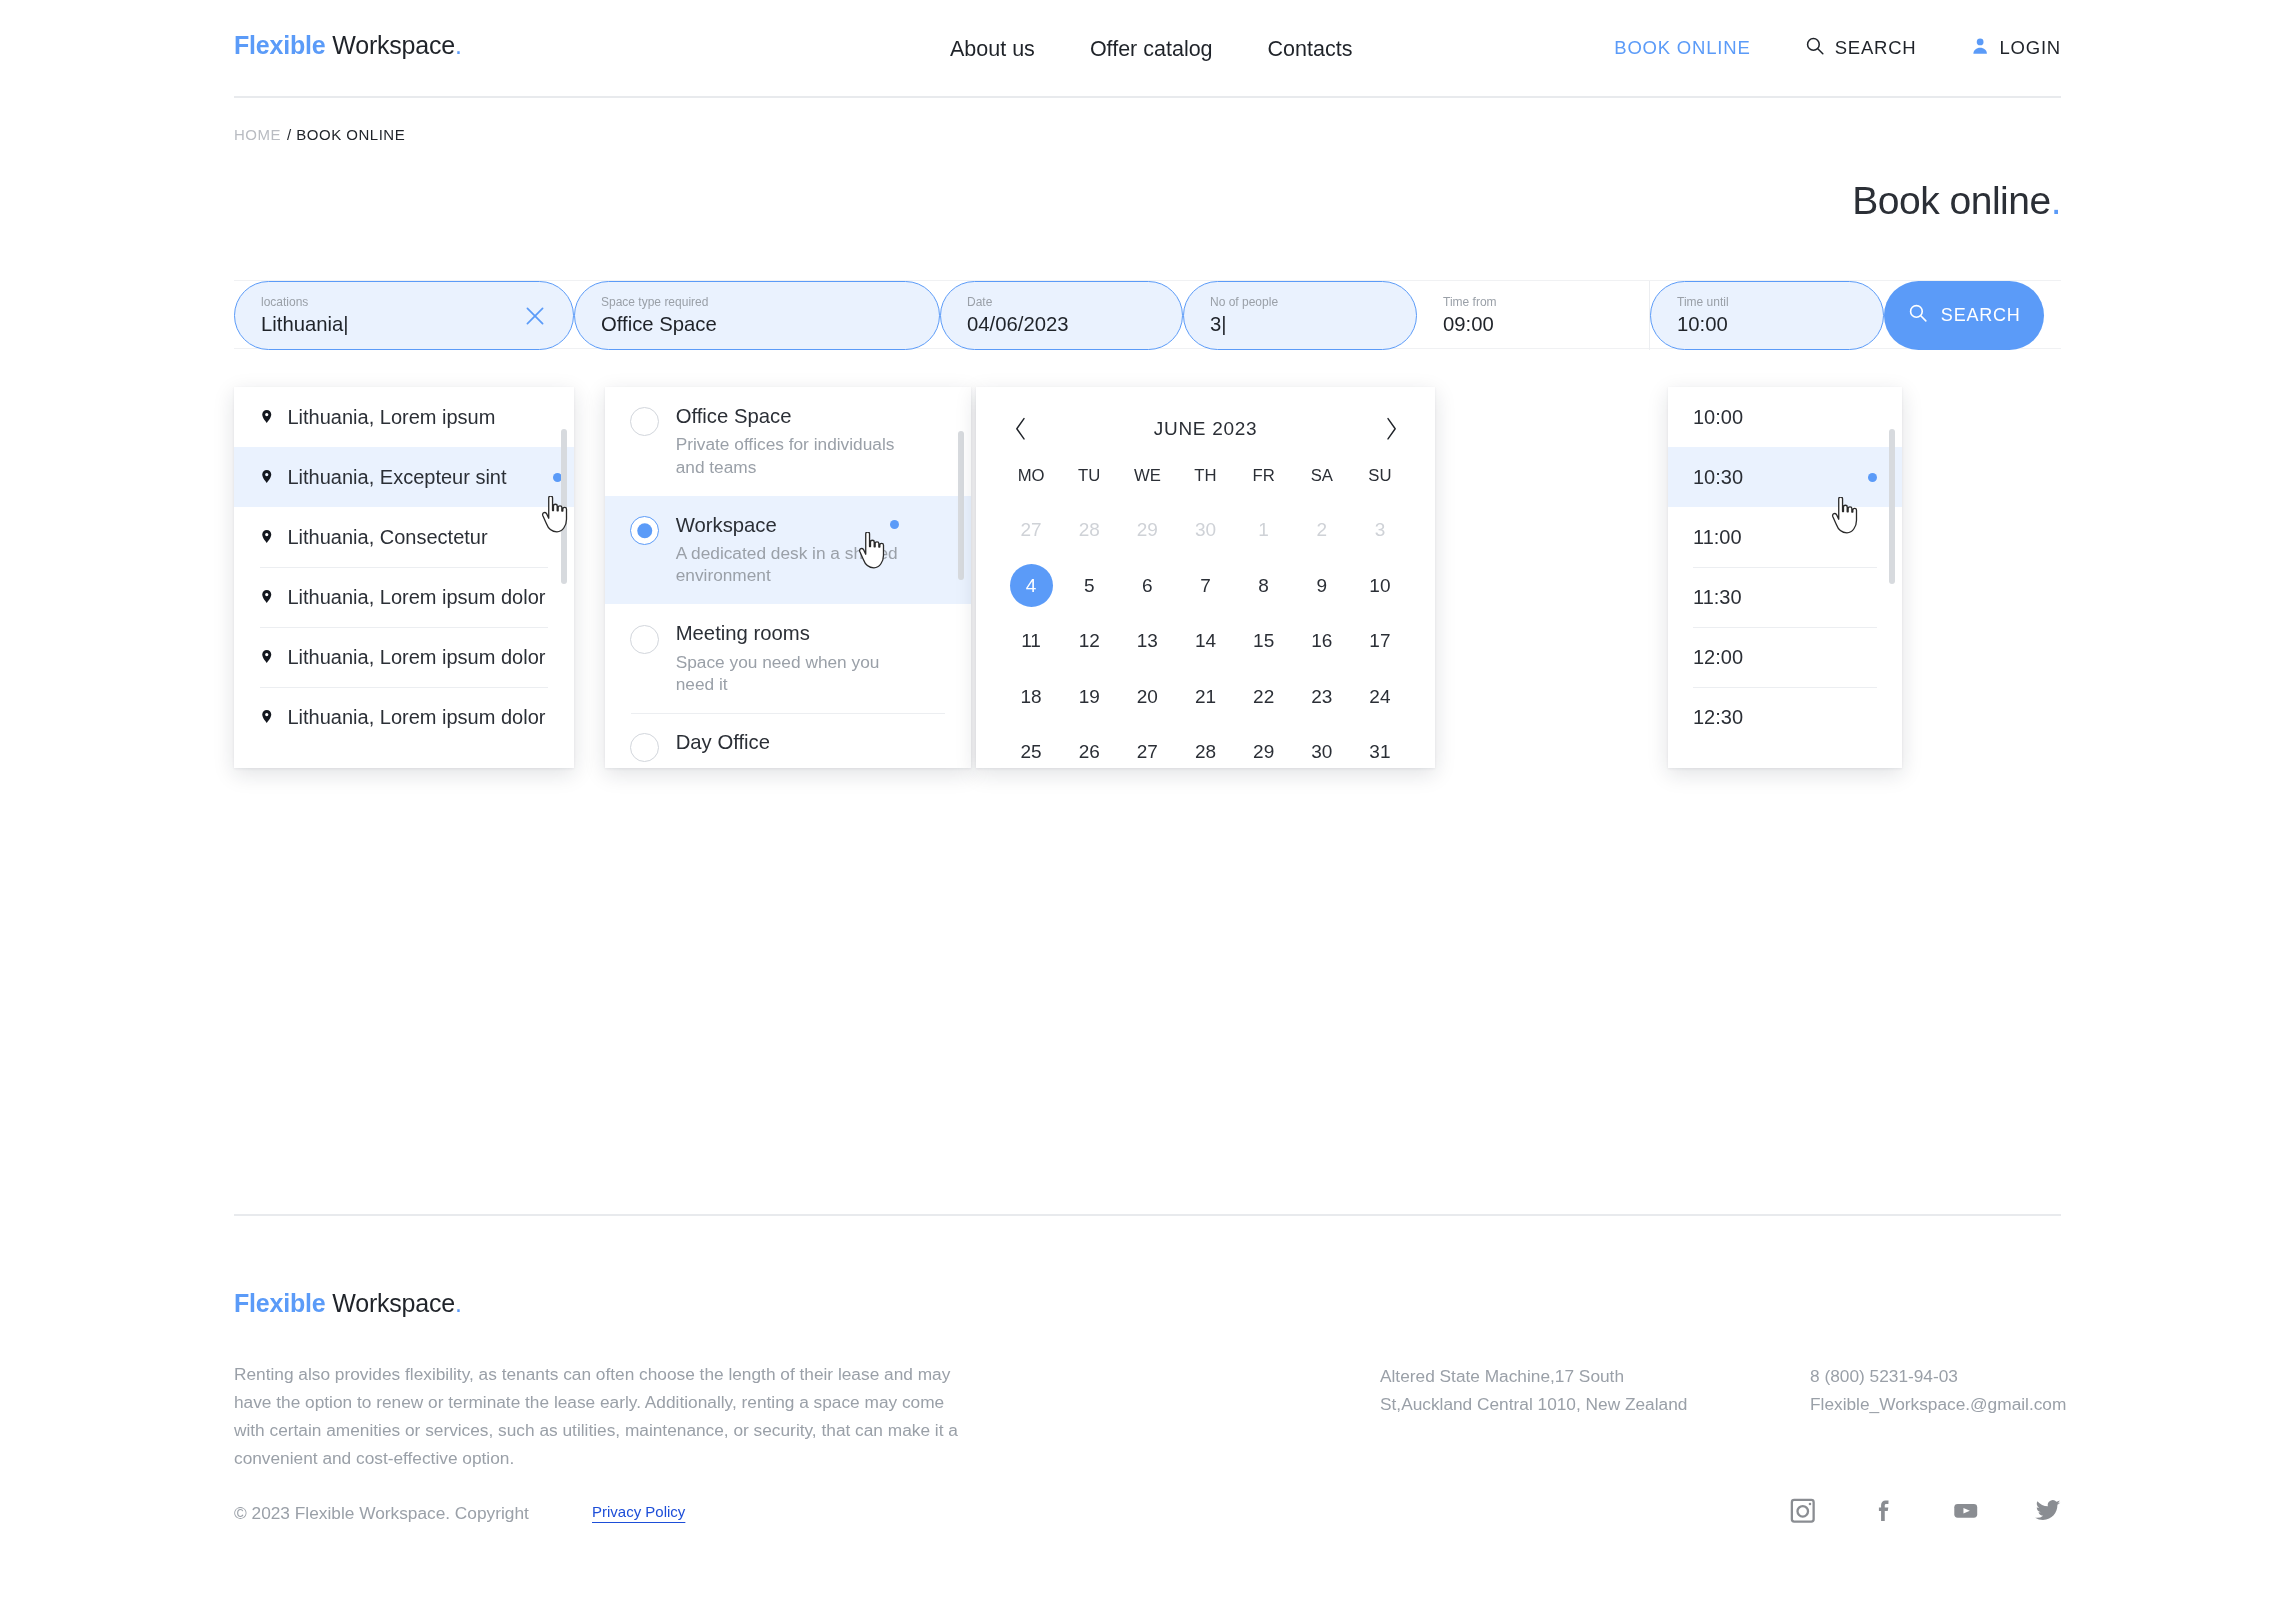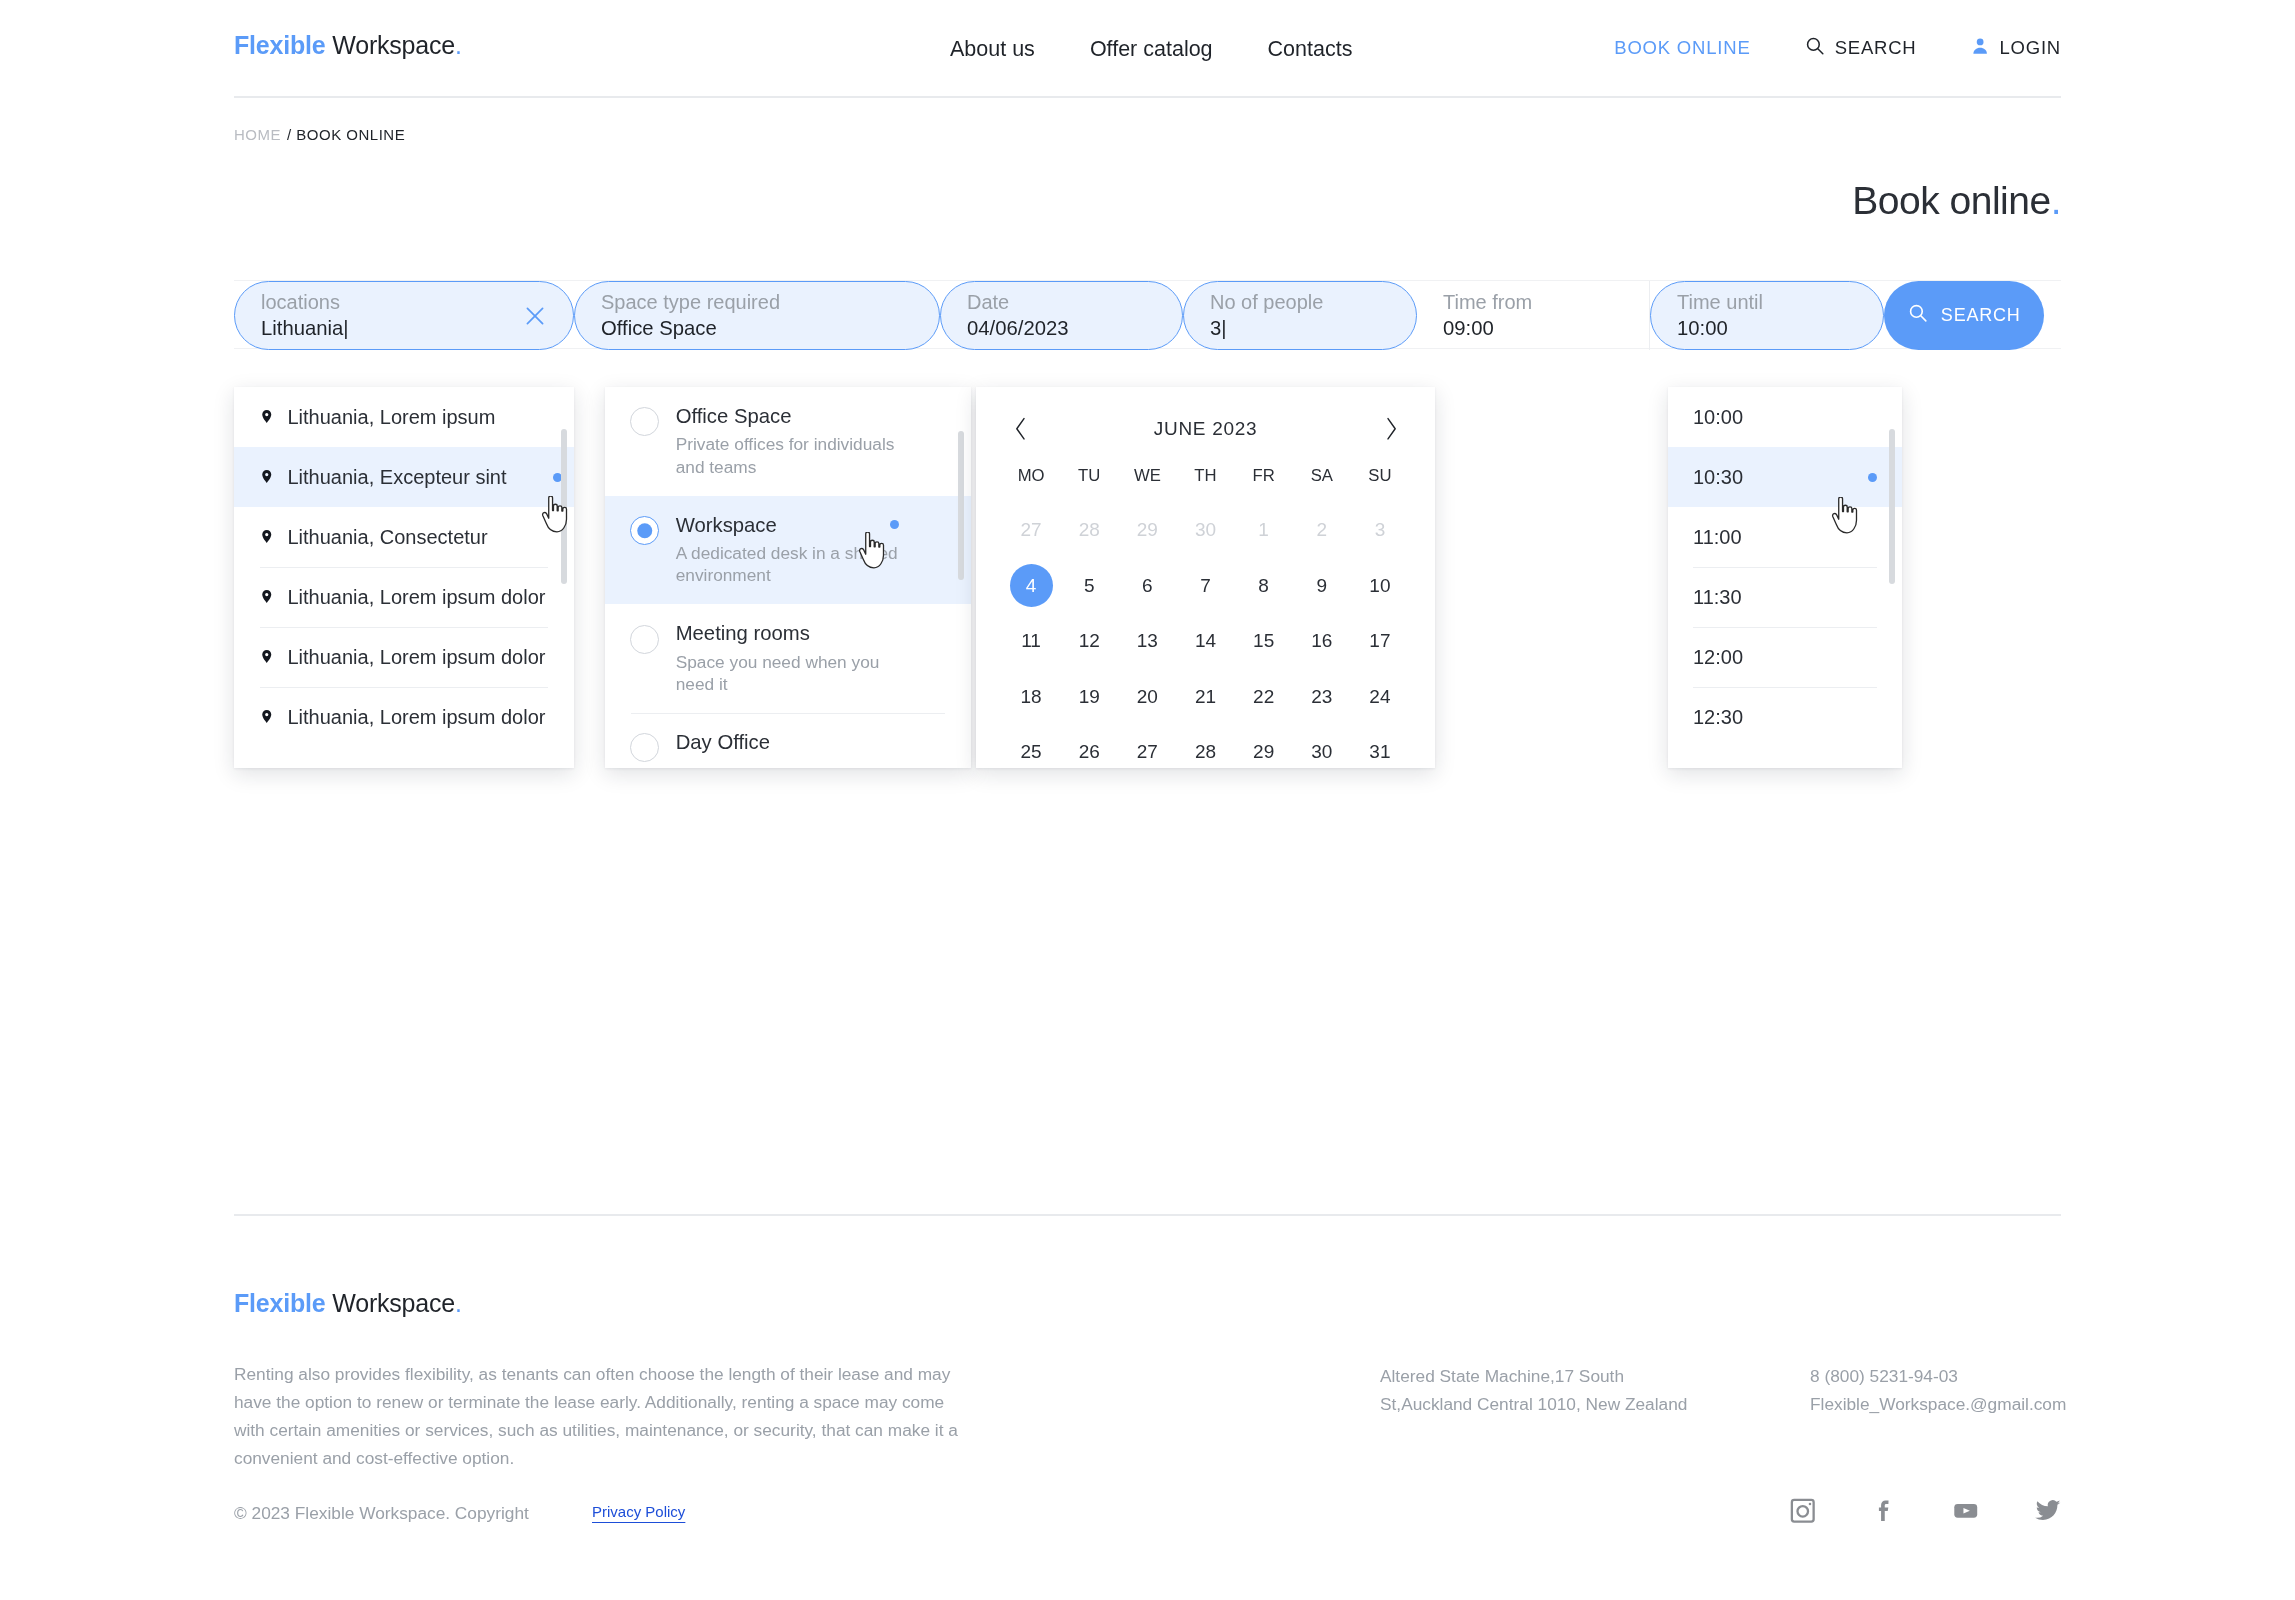--- a/index.html
+++ b/index.html
@@ -78,21 +78,21 @@
     display: flex; align-items: stretch;
   }
   .field {
     position: relative; height: 69px; display: flex; flex-direction: column;
     justify-content: center; padding-left: 26px; flex: none;
     border-right: 0.6px solid #eceef1;
   }
   .field.act {
     background: #eaf2fe; border: 1.5px solid #5b9bf8; border-radius: 35px;
   }
-  .f-label { font-size: 20px; color: #9aa0a8; margin-bottom: 3.6px; white-space: nowrap; }
+  .f-label { font-size: 12px; color: #9aa0a8; margin-bottom: 3.6px; white-space: nowrap; }
   .f-value { font-size: 20.3px; color: #1f2329; white-space: nowrap; }
   .f-value .caret { color: #1f2329; font-weight: 300; }
   .clear-x {
     position: absolute; right: 25px; top: 50%; transform: translateY(-50%);
     width: 26px; height: 26px; cursor: pointer;
   }
   .btn-search {
     flex: none; width: 160px; height: 69px; border-radius: 35px;
     background: #5b9bf8; color: #fff; display: flex; align-items: center;
     justify-content: center; gap: 12px; font-size: 18px; letter-spacing: 0.8px;

